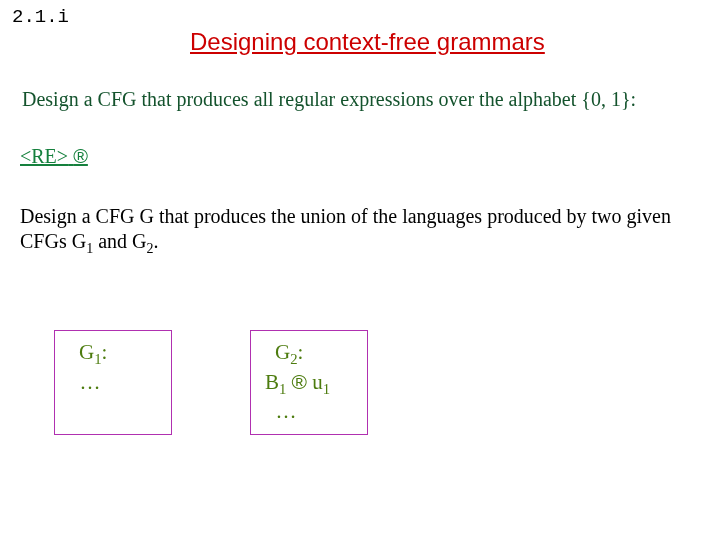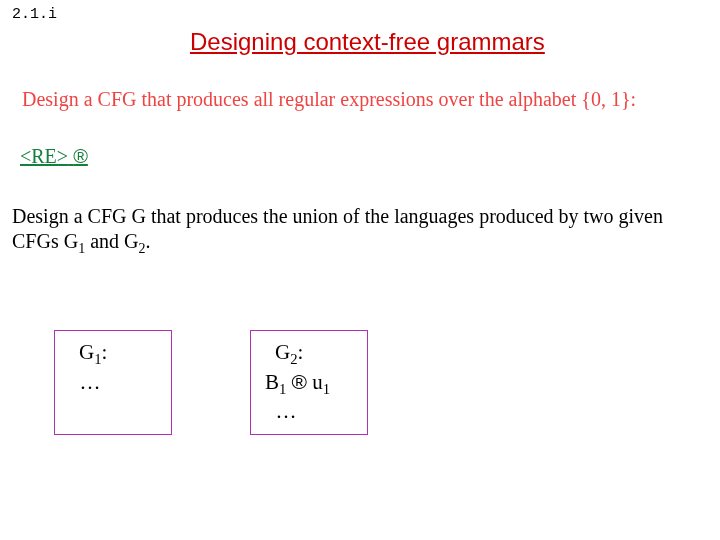--- a/index.html
+++ b/index.html
@@ -9,72 +9,72 @@
     background: #ffffff;
     font-family: "Times New Roman", Times, serif;
     position: relative;
     overflow: hidden;
   }
   .slide-number {
     position: absolute;
     top: 6px;
     left: 12px;
     font-family: "Courier New", monospace;
-    font-size: 15px;
+    font-size: 19px;
     color: #000;
   }
   .title {
     position: absolute;
     top: 28px;
     left: 190px;
     font-family: Arial, Helvetica, sans-serif;
     font-size: 24px;
     color: #cc0000;
     text-decoration: underline;
   }
   .para1 {
     position: absolute;
     top: 88px;
     left: 22px;
     right: 20px;
     font-size: 20px;
-    color: #ef4444;
+    color: #14532d;
   }
   .re-line {
     position: absolute;
     top: 145px;
     left: 20px;
     font-size: 20px;
     color: #15803d;
     text-decoration: underline;
   }
   .para2 {
     position: absolute;
     top: 204px;
-    left: 12px;
+    left: 20px;
     right: 40px;
     font-size: 20px;
     color: #000;
     line-height: 1.25;
   }
   .boxes {
     position: absolute;
     top: 330px;
     left: 54px;
     display: flex;
     gap: 78px;
   }
   .gbox {
     border: 1px solid #b030b0;
     padding: 8px 16px 10px 14px;
     min-width: 118px;
   }
   .gbox .line {
     font-size: 21px;
-    color: #000000;
+    color: #4d7c0f;
     line-height: 1.25;
     white-space: nowrap;
   }
   .gbox .head {
     padding-left: 10px;
   }
   sub { font-size: 0.7em; vertical-align: sub; }
   .arrow { font-family: Arial, sans-serif; }
 </style>
 </head>

